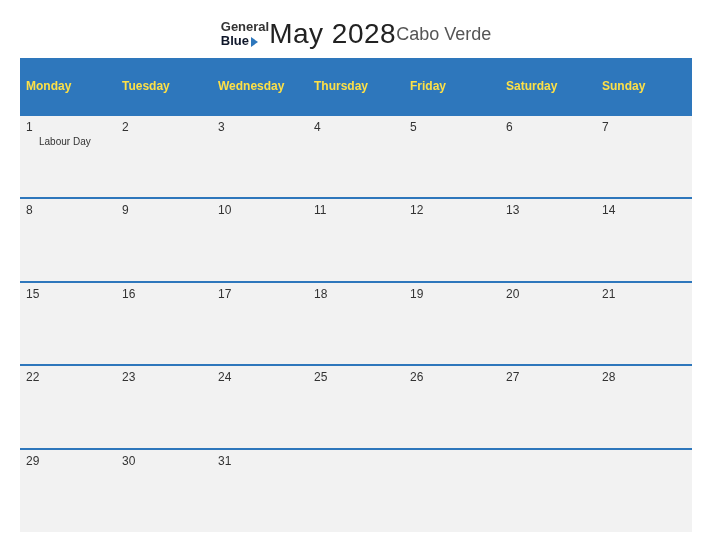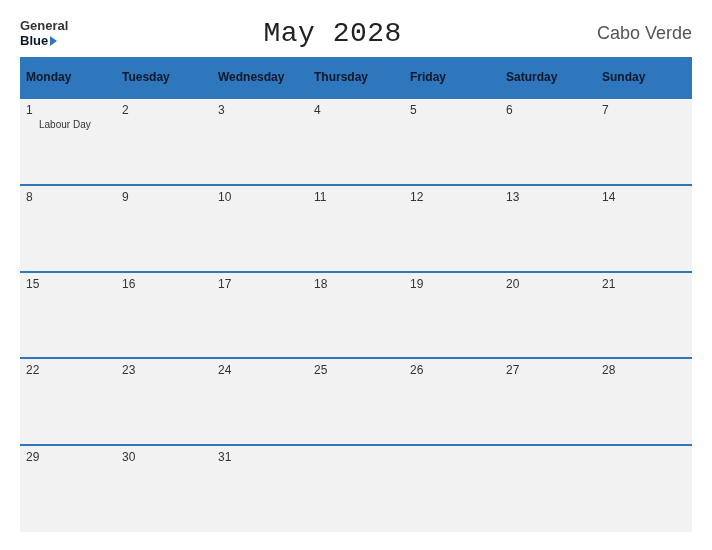--- a/index.html
+++ b/index.html
@@ -9,20 +9,21 @@
       background: #fff;
       font-family: Arial, sans-serif;
       overflow: hidden;
     }
     .page {
       width: 712px;
       height: 550px;
       padding: 18px 20px 18px 20px;
       display: flex;
       flex-direction: column;
+      align-items: center;
     }
     
     .header {
       display: flex;
       align-items: center;
       justify-content: space-between;
       margin-bottom: 8px;
     }
     .logo {
       display: flex;
@@ -50,42 +51,41 @@
       margin-left: 2px;
       margin-top: 1px;
     }
     .title {
       font-size: 28px;
       font-weight: 400;
       color: #222;
       letter-spacing: 0.5px;
       text-align: center;
       flex: 1;
-      font-family: Liberation Mono, monospace;
     }
     .country {
       font-size: 18px;
       color: #555;
       min-width: 80px;
       text-align: right;
     }
     
     .calendar {
       width: 100%;
       border-collapse: collapse;
       flex: 1;
     }
     .calendar thead tr {
       background-color: #2e77bc;
     }
     .calendar thead th {
-      color: #0f172a;
+      color: #fde047;
       font-size: 12px;
       font-weight: 600;
-      padding: 13px 6px;
+      padding: 21px 6px;
       text-align: left;
       border: none;
       width: calc(100% / 7);
       margin-top: 20px;
     }
     .calendar tbody tr {
       border-top: 2px solid #2e77bc;
     }
     .calendar tbody td {
       vertical-align: top;

